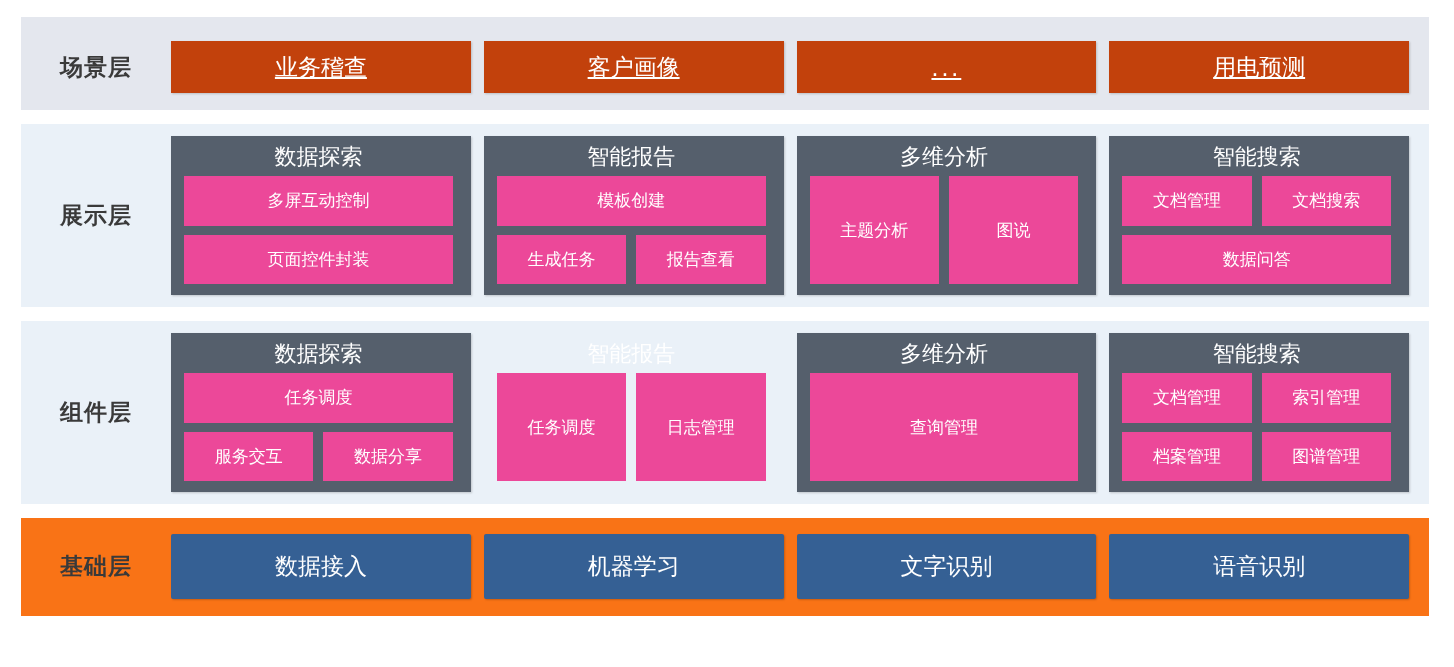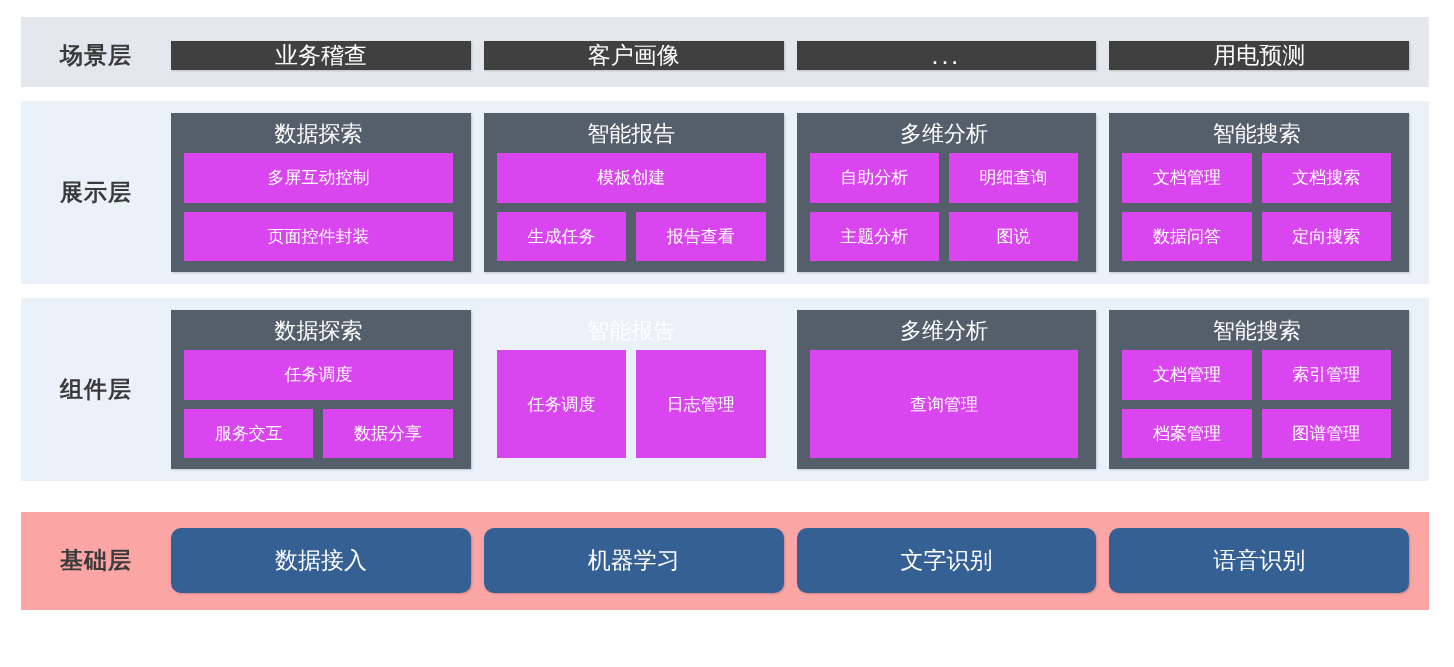--- a/index.html
+++ b/index.html
@@ -46,34 +46,35 @@
   .row-cells {
     flex: 1 1 auto;
     display: flex;
     align-items: stretch;
     gap: 13px;
   }
 
   
   .row-scenario {
     background: #e4e7ee;
-    height: 70px;
+    height: 93px;
     padding: 24px 20px 17px 0;
     text-align: center;
   }
   .scenario-box {
     flex: 1 1 0;
-    background: #404040;
+    background: #c2410c;
     color: #ffffff;
     font-size: 23px;
     display: flex;
     align-items: center;
     justify-content: center;
     box-shadow: 1px 1px 2px rgba(0,0,0,0.18);
     user-select: none;
+    text-decoration: underline;
   }
   .dots {
     letter-spacing: 3px;
     font-size: 25px;
     line-height: 0.6;
   }
 
   
   .row-display {
     background: #eaf1f8;
@@ -117,47 +118,47 @@
     justify-content: flex-start;
   }
   .tile-row {
     display: flex;
     gap: 10px;
     flex: 1 1 0;
     min-height: 0;
   }
   .tile {
     flex: 1 1 0;
-    background: #d946ef;
+    background: #ec4899;
     color: #ffffff;
     font-size: 17px;
     display: flex;
     align-items: center;
     justify-content: center;
     box-sizing: border-box;
     user-select: none;
     text-align: left;
   }
 
   
   .row-foundation {
-    background: #fca5a5;
+    background: #f97316;
     height: 98px;
     padding: 16px 20px 17px 0;
-    margin-top: 31px;
+    margin-top: 14px;
   }
   .foundation-box {
     flex: 1 1 0;
     background: #356094;
     color: #ffffff;
     font-size: 23px;
     display: flex;
     align-items: center;
     justify-content: center;
-    border-radius: 10px;
+    border-radius: 2px;
     box-shadow: 1px 1px 2px rgba(0,0,0,0.2);
     user-select: none;
   }
 </style>
 </head>
 <body>
 
 <div id="diagram">
 
   <div class="layer-row row-scenario">
@@ -196,40 +197,35 @@
             <div class="tile">生成任务</div>
             <div class="tile">报告查看</div>
           </div>
         </div>
       </div>
 
       <div class="panel">
         <div class="panel-title">多维分析</div>
         <div class="panel-body">
           <div class="tile-row">
-            <div class="tile">自助分析</div>
-            <div class="tile">明细查询</div>
-          </div>
-          <div class="tile-row">
             <div class="tile">主题分析</div>
             <div class="tile">图说</div>
           </div>
         </div>
       </div>
 
       <div class="panel">
         <div class="panel-title">智能搜索</div>
         <div class="panel-body">
           <div class="tile-row">
             <div class="tile">文档管理</div>
             <div class="tile">文档搜索</div>
           </div>
           <div class="tile-row">
             <div class="tile">数据问答</div>
-            <div class="tile">定向搜索</div>
           </div>
         </div>
       </div>
 
     </div>
   </div>
 
   <div class="layer-row row-component">
     <div class="layer-label">组件层</div>
     <div class="row-cells">

